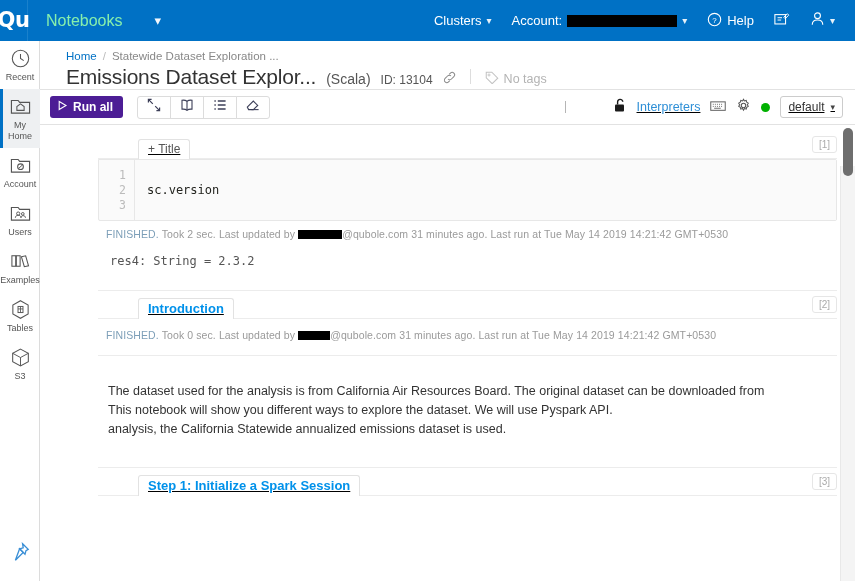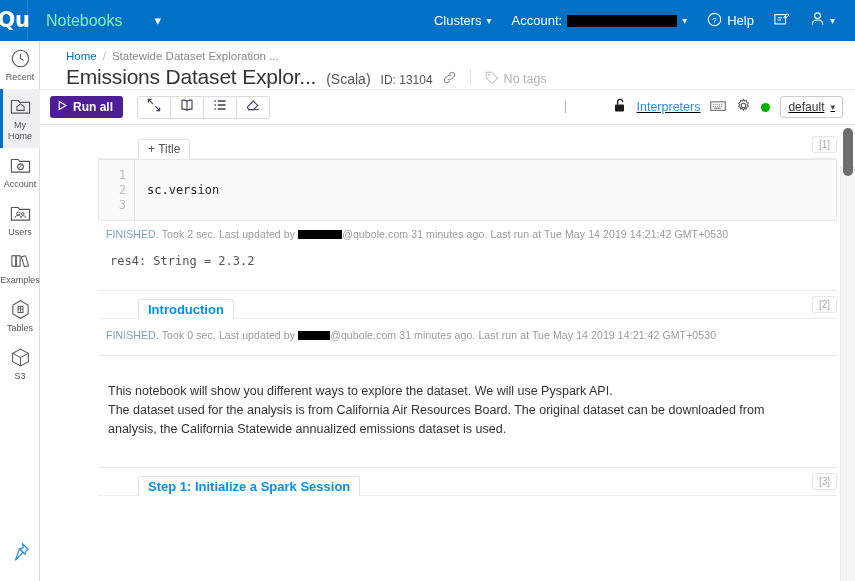--- a/index.html
+++ b/index.html
@@ -133,21 +133,21 @@
     font-size: 12px; color: #333; display: flex; align-items: center; gap: 6px;
     background: #fff; cursor: pointer;
   }
 
   
   .nb-body {
     position: relative; height: 432px; overflow: hidden; background: #fff;
     padding-top: 14px;
   }
   .cellwrap { position: relative; margin: 0 18px 0 58px; }
-  .cell-tabrow { display: flex; height: 20px; position: relative; }
+  .cell-tabrow { display: flex; align-items: flex-end; height: 20px; position: relative; text-decoration: underline; }
   .cell-tab {
     border: 1px solid #e2e2e2; border-bottom: none; border-radius: 3px 3px 0 0;
     background: #fff; padding: 2px 9px 3px; font-size: 12px; color: #555;
     margin-left: 40px; position: relative; z-index: 2;
   }
   .cell-tab.md { color: #0091ea; font-weight: bold; font-size: 13px; }
   .cell-tab.plus { color: #555; }
   .cell-index {
     position: absolute; right: 0; top: -3px; border: 1px solid #e6e6e6;
     border-radius: 3px; background: #fff; font-size: 10px; color: #aaa;
@@ -525,22 +525,22 @@
           <div class="cell-index">[2]</div>
         </div>
         <div class="statusline" style="padding-top:10px">
           <span class="fin">FINISHED.</span><span> Took 0 sec. Last updated by </span><span class="redact-sm redact-md"></span><span>@qubole.com 31 minutes ago. Last run at Tue May 14 2019 14:21:42 GMT+0530</span>
         </div>
       </div>
 
       <div class="md-divider" style="margin-top:14px"></div>
 
       <div class="md-body">
+        <div>The dataset used for the analysis is from California Air Resources Board. The original dataset can be downloaded from</div>
         <div>This notebook will show you different ways to explore the dataset. We will use Pyspark API.</div>
-        <div>The dataset used for the analysis is from California Air Resources Board. The original dataset can be downloaded from</div>
         <div>analysis, the California Statewide annualized emissions dataset is used.</div>
       </div>
 
       <div class="cell-sep" style="margin-top:18px"></div>
 
       <div class="cellwrap" style="margin-top:8px">
         <div class="cell-tabrow">
           <div class="tab-underline"></div>
           <div class="cell-tab md">Step 1: Initialize a Spark Session</div>
           <div class="cell-index">[3]</div>

